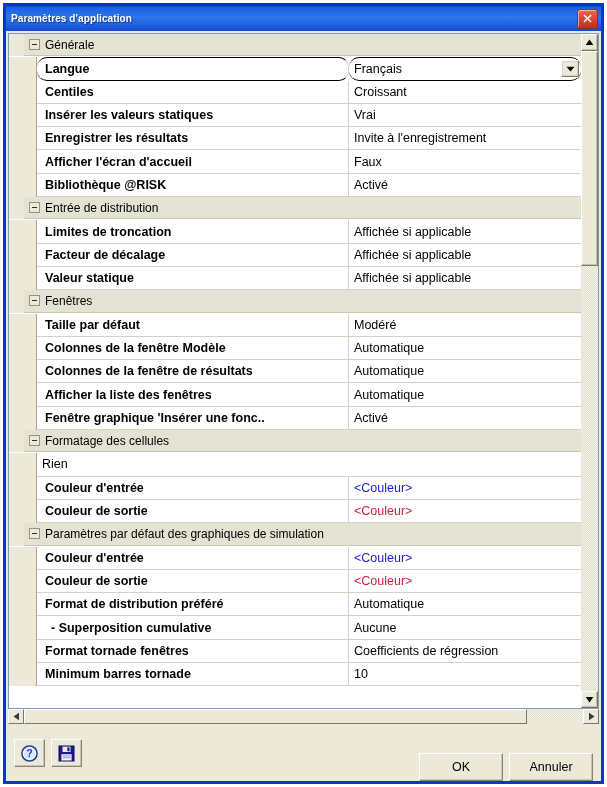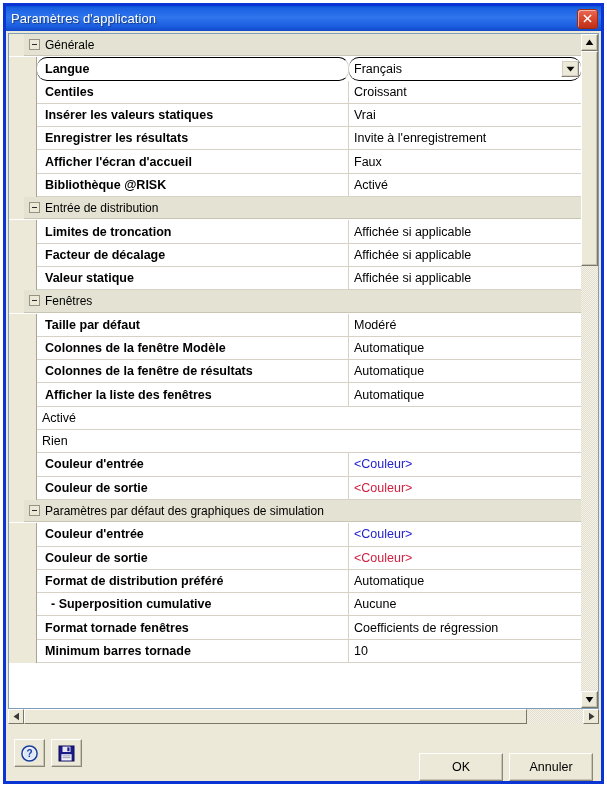--- a/index.html
+++ b/index.html
@@ -30,22 +30,22 @@
     height: 25px;
     flex: 0 0 25px;
     background: linear-gradient(to bottom,#0b51d6 0%,#1a61e4 8%,#2f75ec 45%,#1b5fe0 80%,#1148c8 100%);
     display: flex;
     align-items: center;
     padding: 0 3px 0 5px;
     position: relative;
   }
   #title-text {
     color: #ffffff;
-    font-size: 13px;
-    font-weight: normal;
+    font-size: 10px;
+    font-weight: bold;
     letter-spacing: 0.1px;
     text-shadow: 1px 1px 1px rgba(0,0,0,0.45);
     white-space: nowrap;
   }
   #close-btn {
     position: absolute;
     right: 3px; top: 3px;
     width: 19px; height: 18px;
     border-radius: 3px;
     background: linear-gradient(to bottom,#ea6b57 0%,#d8472e 48%,#c03018 100%);
@@ -457,22 +457,30 @@
             <div class="gutter"></div>
             <div class="spacer"></div>
             <div class="cell-name">Afficher la liste des fenêtres</div>
             <div class="cell-value">
               <span>Automatique</span>
             </div>
           </div>
           <div class="row irow">
             <div class="gutter"></div>
             <div class="spacer"></div>
+            <div class="cell-name">Fenêtre graphique 'Insérer une fonc..</div>
             <div class="cell-value">
               <span>Activé</span>
+            </div>
+          </div>
+          <div class="row grow">
+            <div class="gutter"></div>
+            <div class="ghead">
+              <div class="expander"></div>
+              <span class="ghead-label">Formatage des cellules</span>
             </div>
           </div>
           <div class="row irow">
             <div class="gutter"></div>
             <div class="spacer"></div>
             <div class="cell-value">
               <span>Rien</span>
             </div>
           </div>
           <div class="row irow">

